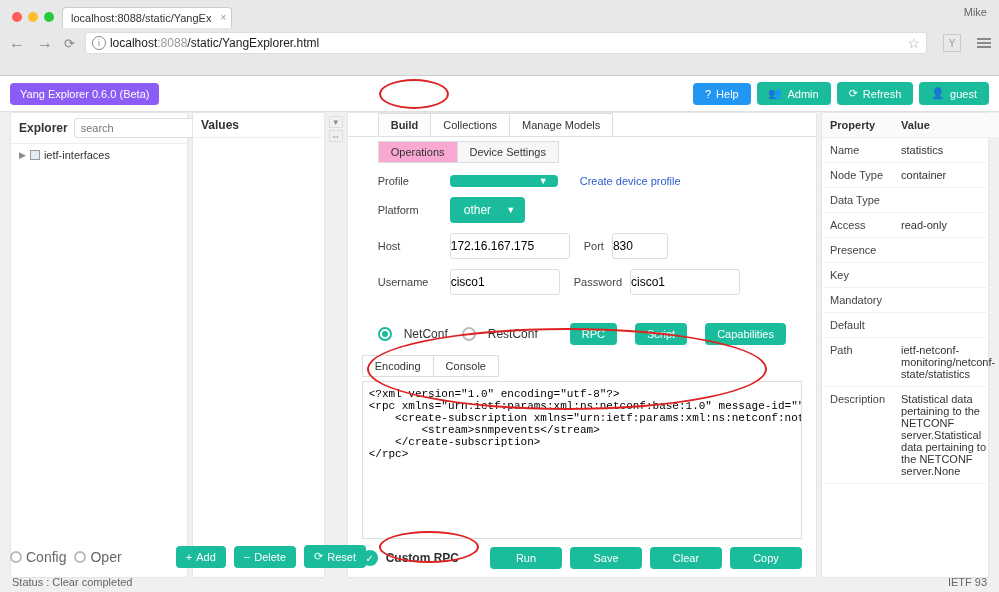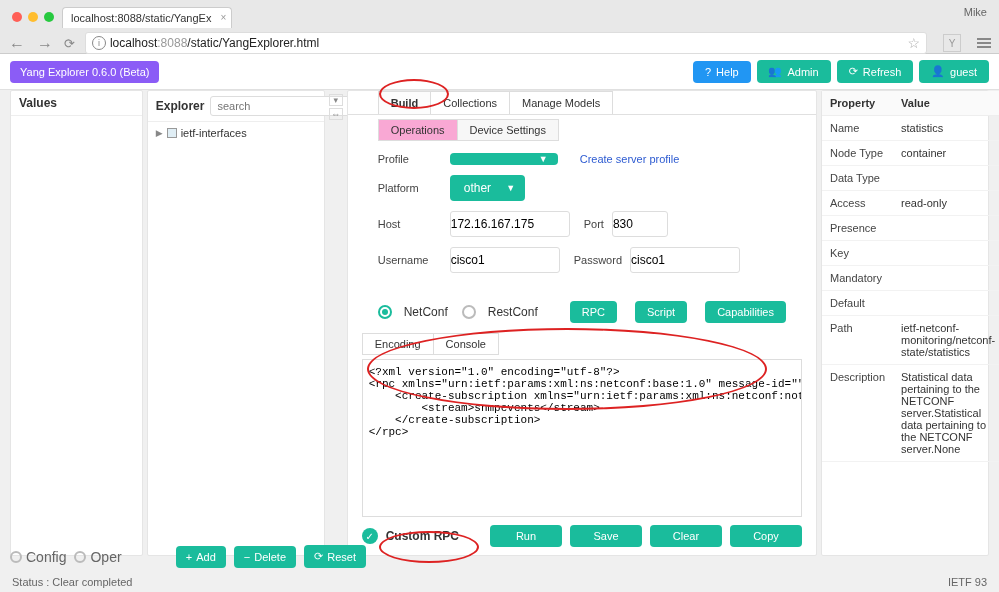--- a/index.html
+++ b/index.html
@@ -1,19 +1,19 @@
 <!DOCTYPE html>
 <html><head>
 <meta charset="utf-8">
 <style>
 * { box-sizing: border-box; margin: 0; padding: 0; font-family: Arial, Helvetica, sans-serif; }
 body { background: #f0f0f0; font-size: 12px; color: #333; width: 999px; height: 592px; overflow: hidden; position: relative; }
 
 
-.browser-chrome { background: #e8e8e8; height: 54px; border-bottom: 1px solid #ccc; }
+.browser-chrome { background: #e8e8e8; height: 76px; border-bottom: 1px solid #ccc; }
 .tab-strip { height: 28px; display: flex; align-items: flex-end; padding-left: 8px; }
 .win-dots { display: flex; gap: 6px; align-items: center; padding: 0 8px 6px 4px; }
 .dot { width: 10px; height: 10px; border-radius: 50%; }
 .dot.red { background: #ff5f56; }
 .dot.yel { background: #ffbd2e; }
 .dot.grn { background: #27c93f; }
 .tab { background: #fff; border: 1px solid #ccc; border-bottom: none; border-radius: 4px 4px 0 0; padding: 4px 20px 4px 8px; font-size: 11px; color: #333; position: relative; }
 .tab .x { position: absolute; right: 5px; top: 4px; font-size: 10px; color: #999; }
 .user-label { position: absolute; right: 12px; top: 6px; font-size: 11px; color: #666; }
 .addr-bar { height: 30px; display: flex; align-items: center; padding: 0 8px; gap: 10px; }
@@ -165,39 +165,39 @@
       <span>Refresh</span>
     </button>
   <button class="pill-btn teal">
       <span class="ico">👤</span>
       <span>guest</span>
     </button>
 </div>
 
 <div class="main">
 
-  <div class="col values">
-    <div class="panel-header">
-      <span>Values</span>
-    </div>
-    <div class="panel-body"></div>
-  </div>
-
   <div class="col explorer">
     <div class="panel-header">
       <span>Explorer</span>
       <input placeholder="search" style="">
     </div>
     <div class="panel-body">
       <div class="tree-item">
         <span class="tree-caret">▶</span>
         <span class="tree-box"></span>
         <span>ietf-interfaces</span>
       </div>
     </div>
+  </div>
+
+  <div class="col values">
+    <div class="panel-header">
+      <span>Values</span>
+    </div>
+    <div class="panel-body"></div>
   </div>
 
   <div class="mini-col">
     <span class="t">▾</span>
     <span class="t">⇔</span>
   </div>
 
   <div class="col center-wrap">
     <div class="center">
       <div class="tabs">
@@ -211,21 +211,21 @@
       </div>
 
       <div class="form-area">
         <div class="form-row">
           <label>Profile</label>
           <span class="teal-select">
               <span></span>
               <span style="width:60px"></span>
               <span class="caret">▼</span>
             </span>
-          <a class="link-a">Create server profile</a>
+          <a class="link-a">Create device profile</a>
         </div>
         <div class="form-row">
           <label>Platform</label>
           <span class="teal-select">
               <span>other</span>
               <span class="caret">▼</span>
             </span>
         </div>
         <div class="form-row">
           <label>Host</label>

